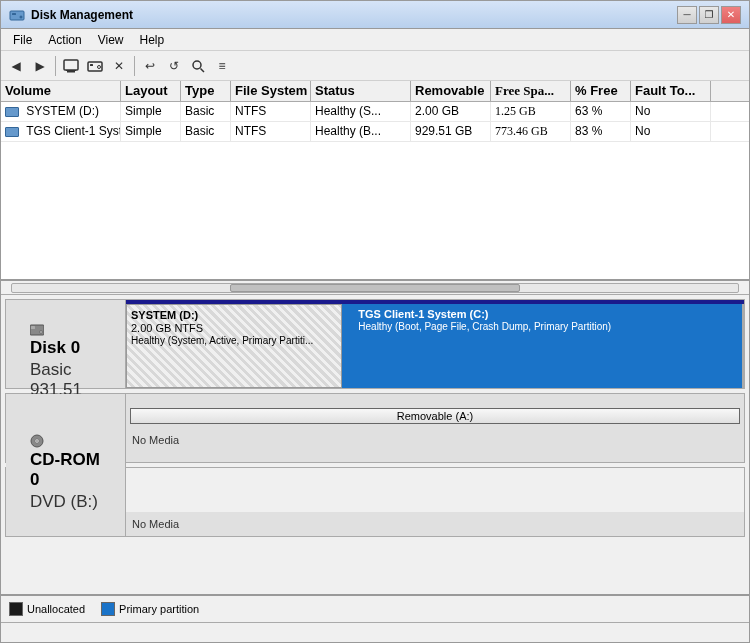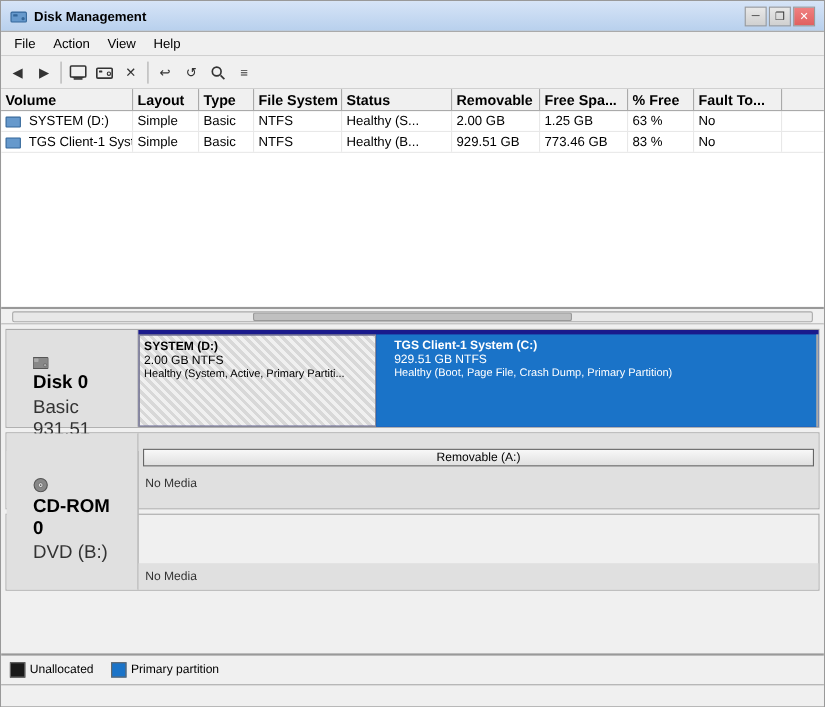--- a/index.html
+++ b/index.html
@@ -131,21 +131,21 @@
       overflow: hidden;
       cursor: pointer;
       user-select: none;
     }
     .col-volume { width: 120px; min-width: 120px; }
     .col-layout { width: 60px; min-width: 60px; }
     .col-type { width: 50px; min-width: 50px; }
     .col-fs { width: 80px; min-width: 80px; }
     .col-status { width: 100px; min-width: 100px; }
     .col-capacity { width: 80px; min-width: 80px; }
-    .col-freespace { width: 80px; min-width: 80px; }
+    .col-freespace { width: 80px; min-width: 80px; font-family: Liberation Serif, serif; }
     .col-pctfree { width: 60px; min-width: 60px; }
     .col-fault { width: 80px; min-width: 80px; }
     .list-row {
       display: flex;
       border-bottom: 1px solid #e8e8e8;
       cursor: pointer;
     }
     .list-cell {
       padding: 2px 4px;
       font-size: 12px;
@@ -441,21 +441,20 @@
           <div class="disk-label-status">Online</div>
         </div>
         <div class="disk-partitions">
           <div class="partition partition-system">
             <div class="partition-name">SYSTEM (D:)</div>
             <div class="partition-size">2.00 GB NTFS</div>
             <div class="partition-status">Healthy (System, Active, Primary Partiti...</div>
           </div>
           <div class="partition partition-c">
             <div class="partition-name">TGS Client-1 System (C:)</div>
-            <div class="partition-size">929.51 GB NTFS</div>
             <div class="partition-status">Healthy (Boot, Page File, Crash Dump, Primary Partition)</div>
           </div>
         </div>
       </div>
 
       <div class="disk-row disk1">
         <div class="disk-label">
           <div class="disk-label-icon">
             <svg width="14" height="12" viewBox="0 0 14 12">
               <rect x="0" y="1" width="14" height="10" rx="1" fill="#888" stroke="#555" stroke-width="1"></rect>

